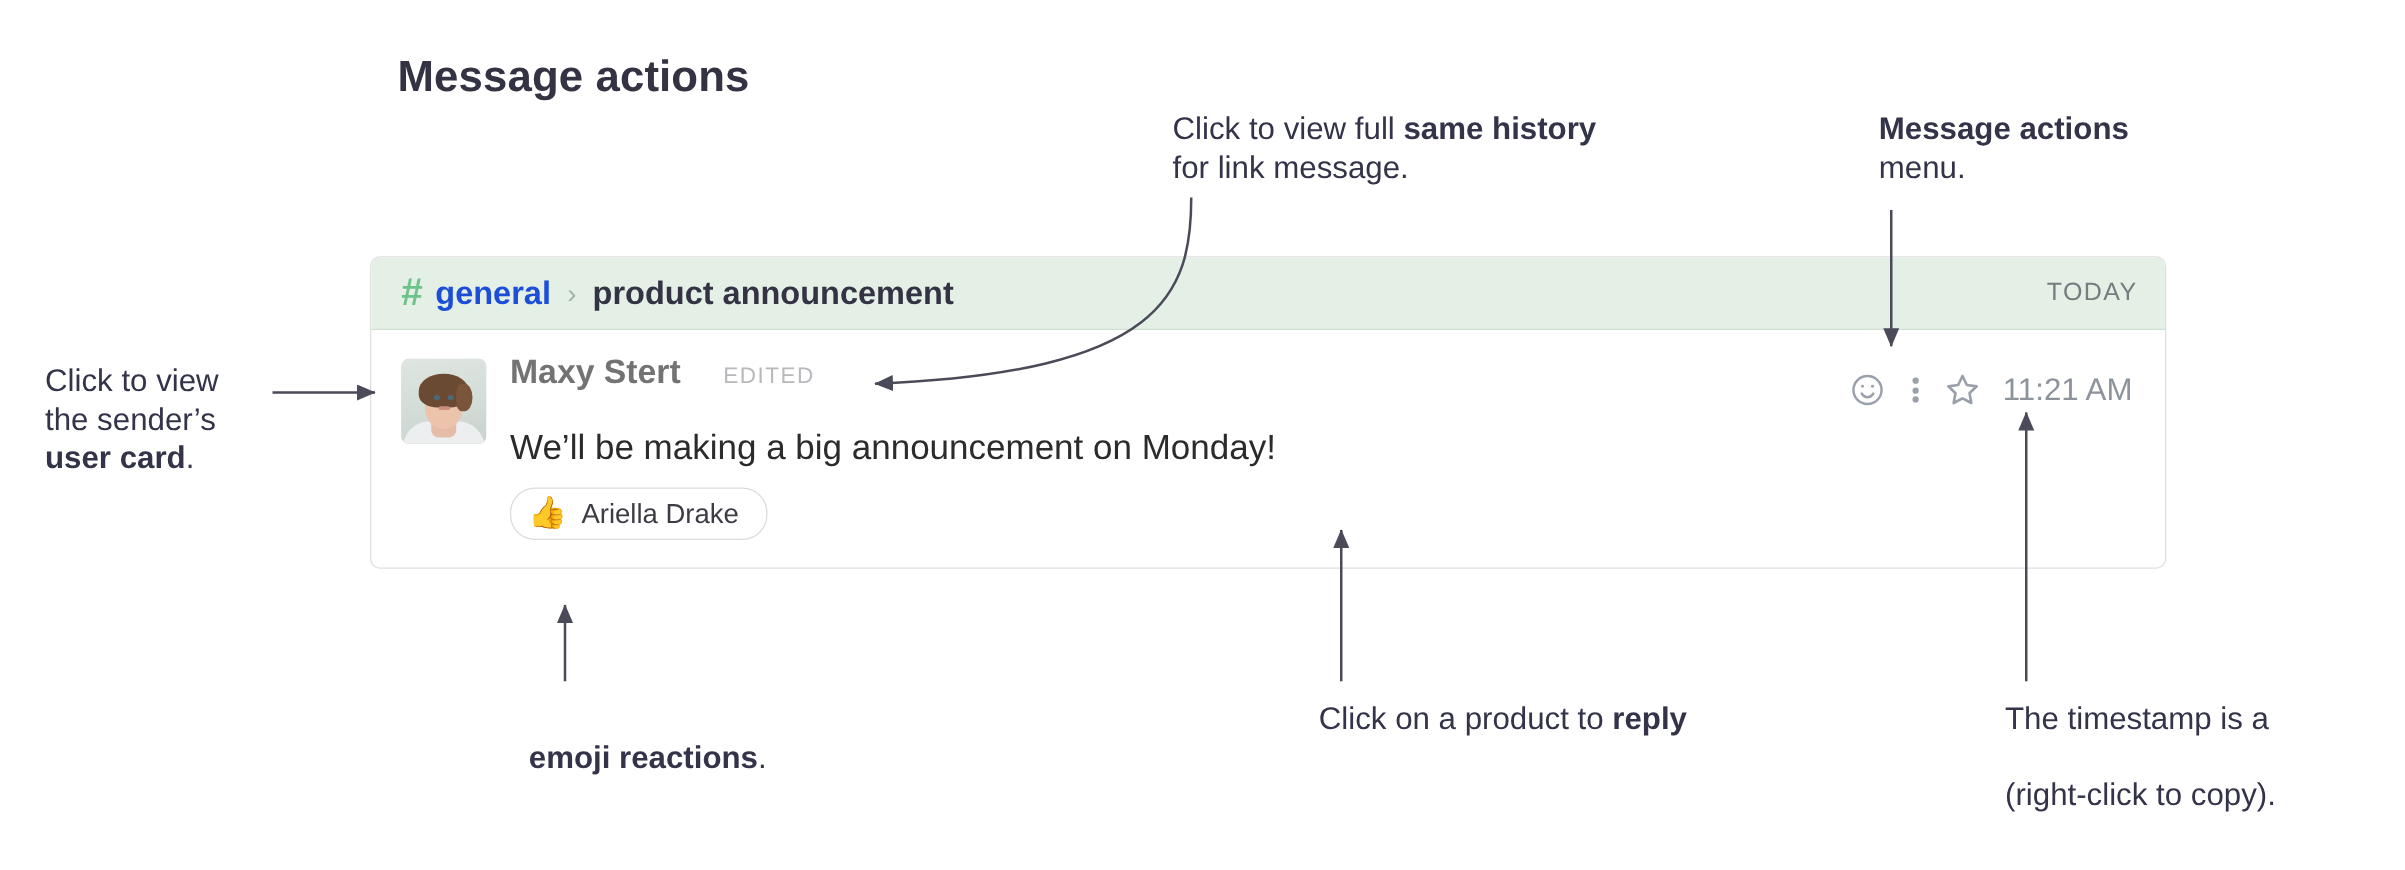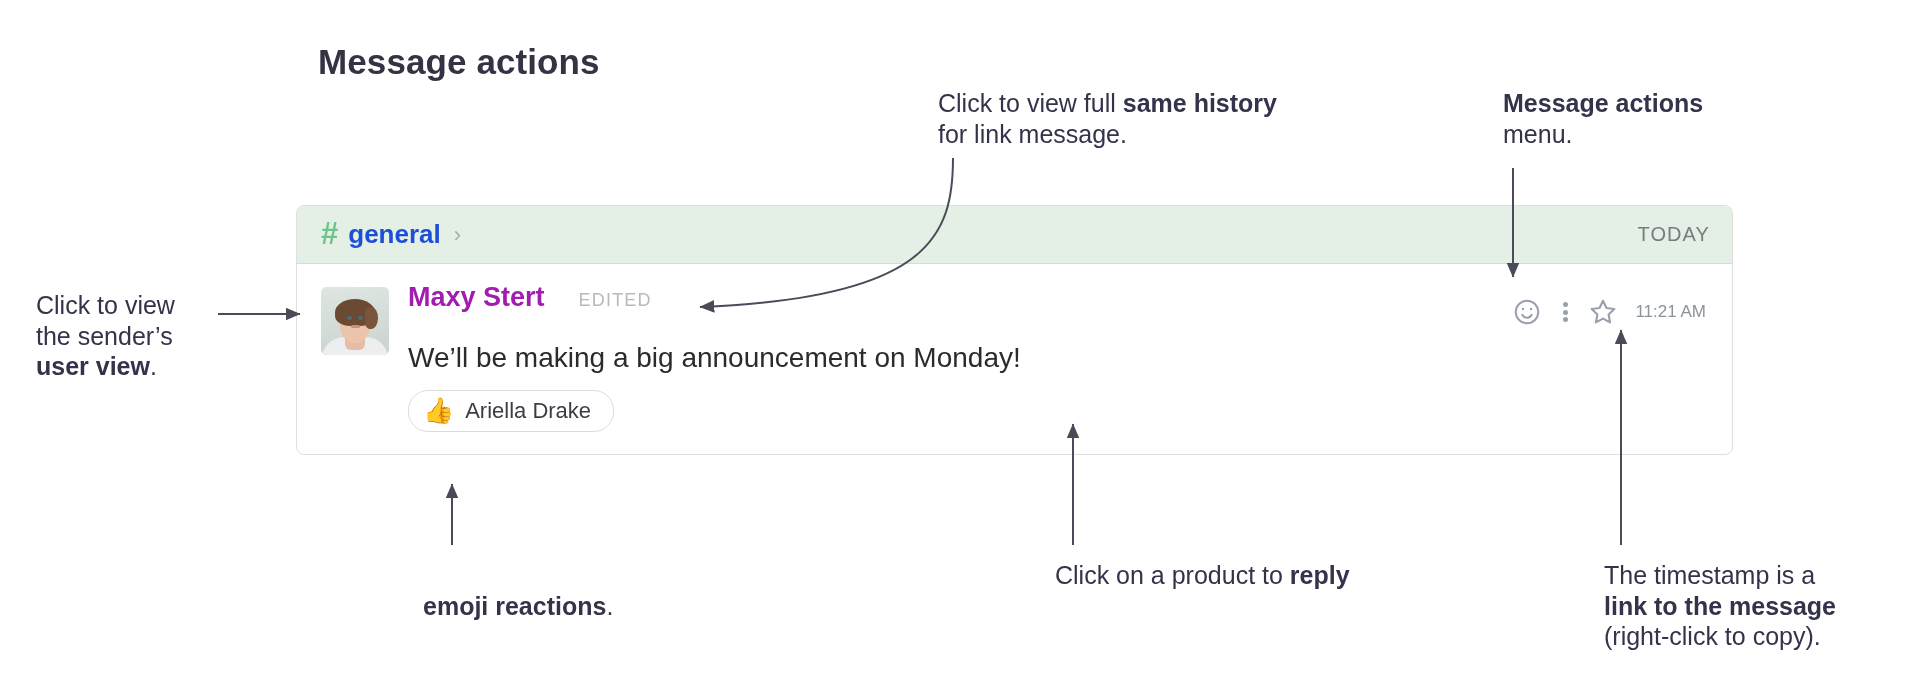--- a/index.html
+++ b/index.html
@@ -154,21 +154,21 @@
     min-width: 0;
   }
   #message-header {
     display: flex;
     align-items: baseline;
     height: 34px;
   }
   #sender-name {
     font-size: 27px;
     font-weight: 700;
-    color: #a21caf;
+    color: #737373;
     white-space: nowrap;
   }
   #edited-label {
     margin-left: 34px;
     font-size: 18px;
     letter-spacing: 1.2px;
     color: #b9b9bd;
     font-weight: 400;
     white-space: nowrap;
   }
@@ -211,21 +211,21 @@
     width: 44px; height: 40px;
     display: flex; align-items: center; justify-content: center;
     color: #9aa1ab;
   }
   #dots-icon { width: 32px; }
   .dot {
     width: 5px; height: 5px; border-radius: 50%;
     background: #9aa1ab; display: block; margin: 2.5px auto;
   }
   #timestamp {
-    font-size: 17px;
+    font-size: 25px;
     color: #8d939b;
     margin-left: 10px;
     white-space: nowrap;
   }
 
   
   .anno {
     position: absolute;
     font-size: 25px;
     line-height: 1.22;
@@ -253,20 +253,21 @@
 <body>
 
 <div id="page-title">Message actions</div>
 
 <div id="message-card">
 
   <div id="recipient-bar">
     <span id="hash-icon">#</span>
     <span class="stream-name">general</span>
     <span id="breadcrumb-chevron">›</span>
+    <span class="topic-name">product announcement</span>
     <span id="recipient-date">TODAY</span>
   </div>
 
   <div id="message-row">
 
     <div id="avatar">
       <span class="bg"></span>
       <span class="shoulders"></span>
       <span class="neck"></span>
       <span class="face"></span>
@@ -324,35 +325,35 @@
 </div>
 
 <div class="anno" id="anno-actions-menu">
   <b>Message actions</b><br>
   <span>menu.</span>
 </div>
 
 <div class="anno" id="anno-user-card">
   <span>Click to view</span><br>
   <span>the sender’s</span><br>
-  <b>user view</b><span>.</span>
+  <b>user card</b><span>.</span>
 </div>
 
 <div class="anno" id="anno-reactions">
   <br>
   <b>emoji reactions</b><span>.</span>
 </div>
 
 <div class="anno" id="anno-reply">
   <span>Click on a product to </span><b>reply</b><br>
 </div>
 
 <div class="anno" id="anno-timestamp">
   <span>The timestamp is a</span><br>
-  <b>link to the message</b><br>
+  <br>
   <span>(right-click to copy).</span>
 </div>
 
 <svg id="connectors" viewBox="0 0 1924 696">
   <defs>
     <marker id="arrow-end" markerWidth="9" markerHeight="9" refX="7.2" refY="3.2" orient="auto">
       <path d="M0,0 L7.5,3.2 L0,6.4 z" fill="#4a4a58"></path>
     </marker>
   </defs>
 

